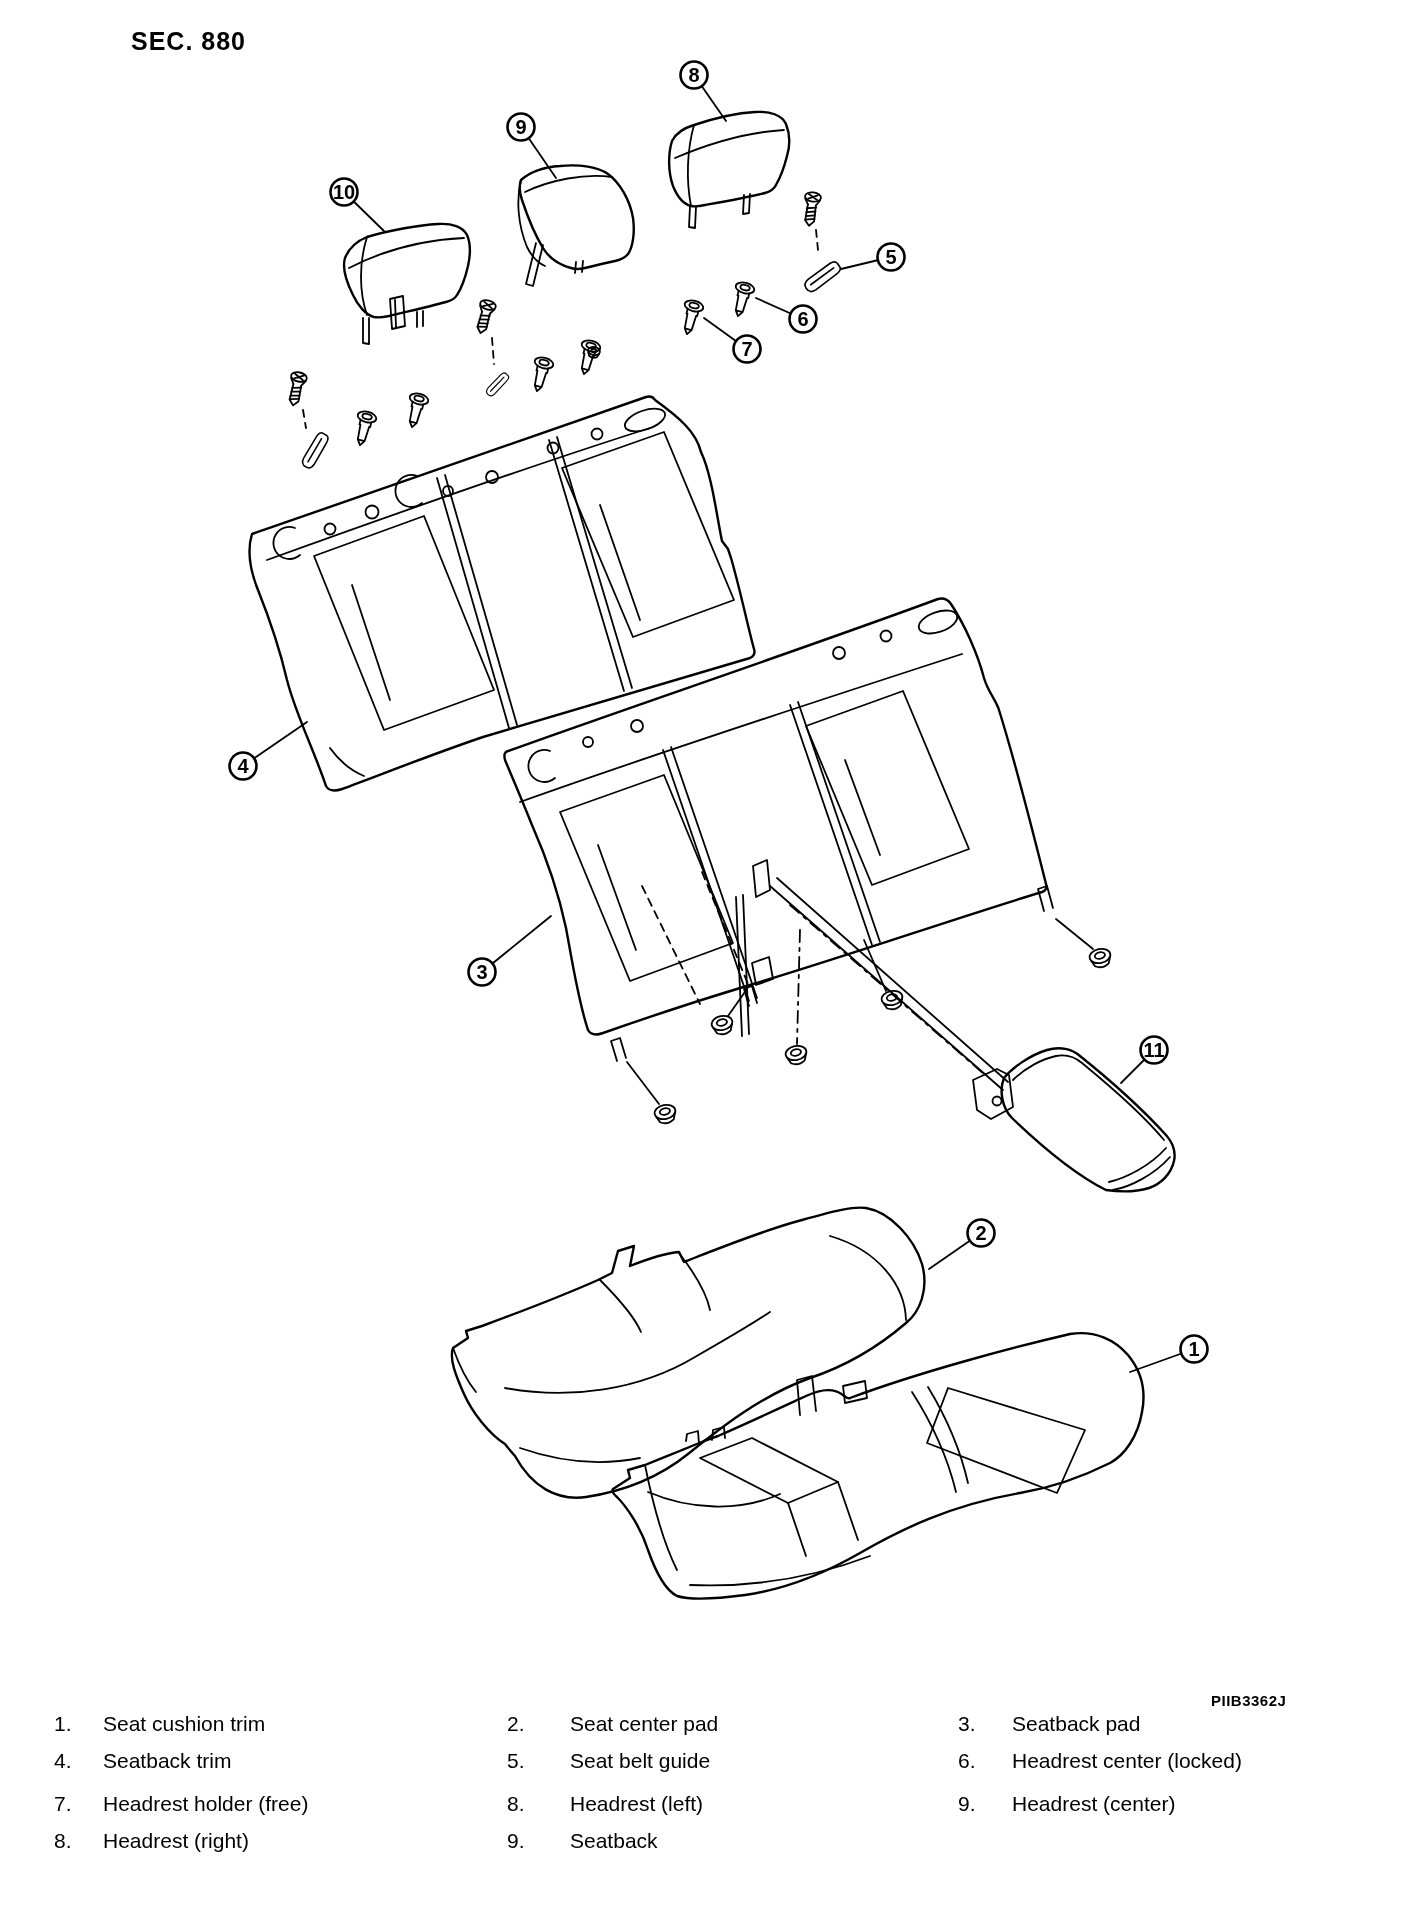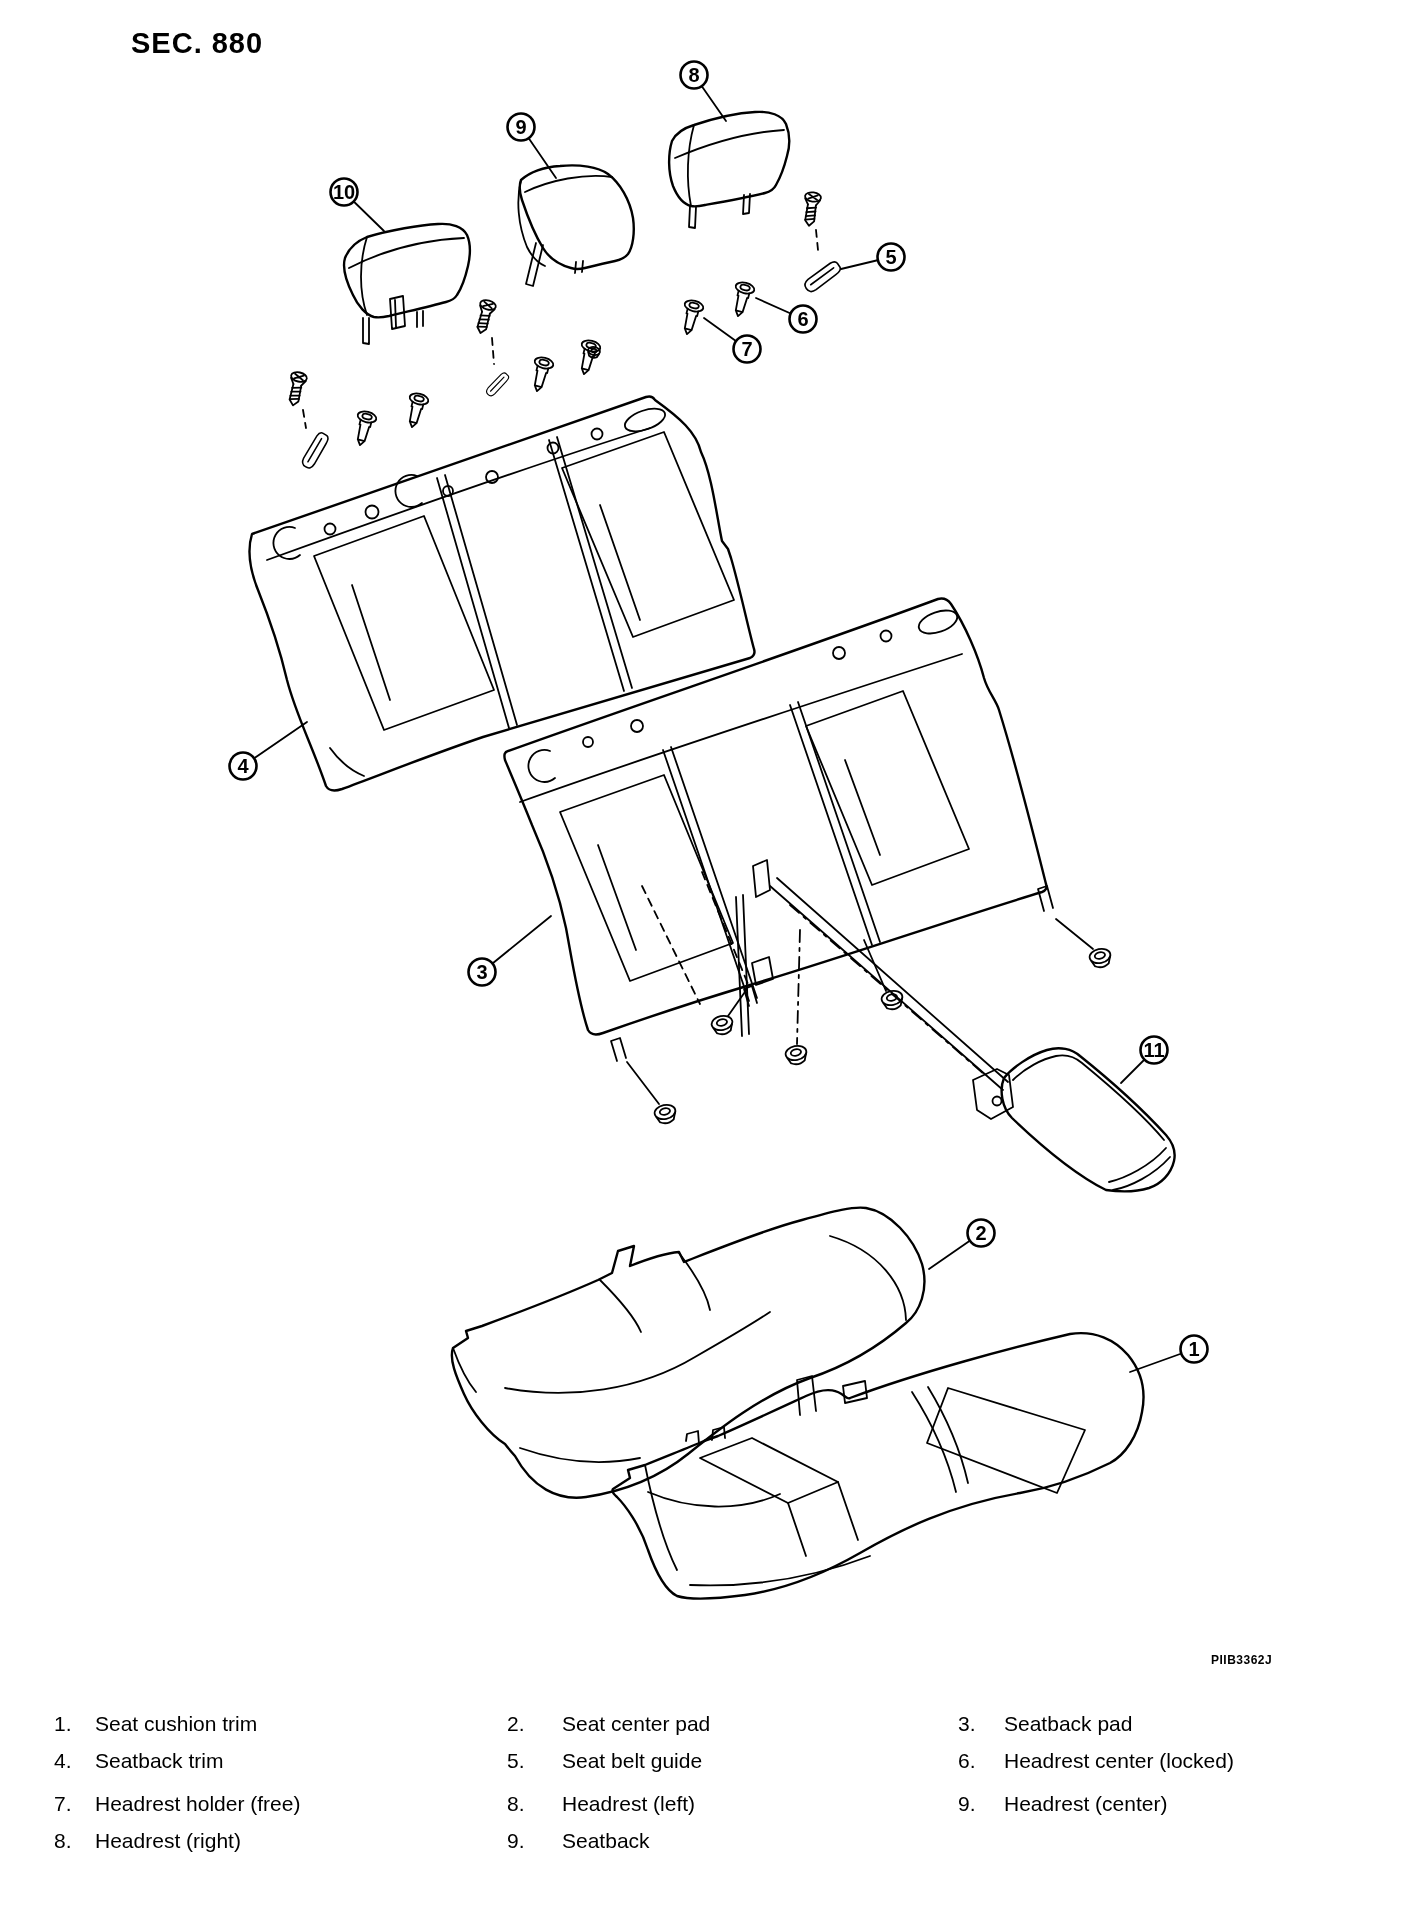--- a/index.html
+++ b/index.html
@@ -1,27 +1,27 @@
 <!DOCTYPE html>
 <html><head>
 <meta charset="utf-8">
 <style>
   html,body{margin:0;padding:0;background:#fff;}
   #page{position:relative;width:1408px;height:1908px;background:#ffffff;font-family:"Liberation Sans",sans-serif;color:#000;overflow:hidden;}
-  #sec-label{position:absolute;left:131px;top:27px;font-size:29px;font-weight:bold;letter-spacing:1px;}
-  #fig-code{position:absolute;left:1211px;top:1653px;font-size:12px;font-weight:bold;letter-spacing:0.5px;}
+  #sec-label{position:absolute;left:131px;top:27px;font-size:25px;font-weight:bold;letter-spacing:1px;}
+  #fig-code{position:absolute;left:1211px;top:1692px;font-size:15px;font-weight:bold;letter-spacing:0.5px;}
   svg{position:absolute;left:0;top:0;}
   .ol{fill:none;stroke:#000;stroke-width:2.4;stroke-linecap:round;stroke-linejoin:round;}
   .tn{fill:none;stroke:#000;stroke-width:1.8;stroke-linecap:round;stroke-linejoin:round;}
   .ld{fill:none;stroke:#000;stroke-width:1.8;stroke-linecap:round;}
   .co{fill:#fff;stroke:#000;stroke-width:2.6;}
   .cot{font-family:"Liberation Sans",sans-serif;font-size:20px;font-weight:bold;text-anchor:middle;fill:#000;}
   .legend-item{position:absolute;font-size:21px;white-space:nowrap;}
   .legend-item .num{position:absolute;left:0;top:0;}
-  .legend-item .lab{position:absolute;top:0;}
+  .legend-item .lab{position:absolute;top:0;margin-left:8px;}
   .r0{top:1712px}.r1{top:1749px}.r2{top:1792px}.r3{top:1829px}
   .c0{left:54px}.c0 .lab{left:41px}
   .c1{left:507px}.c1 .lab{left:55px}
   .c2{left:958px}.c2 .lab{left:46px}
 </style>
 </head>
 <body>
 
 <div id="page">
   <div id="sec-label">SEC. 880</div>

